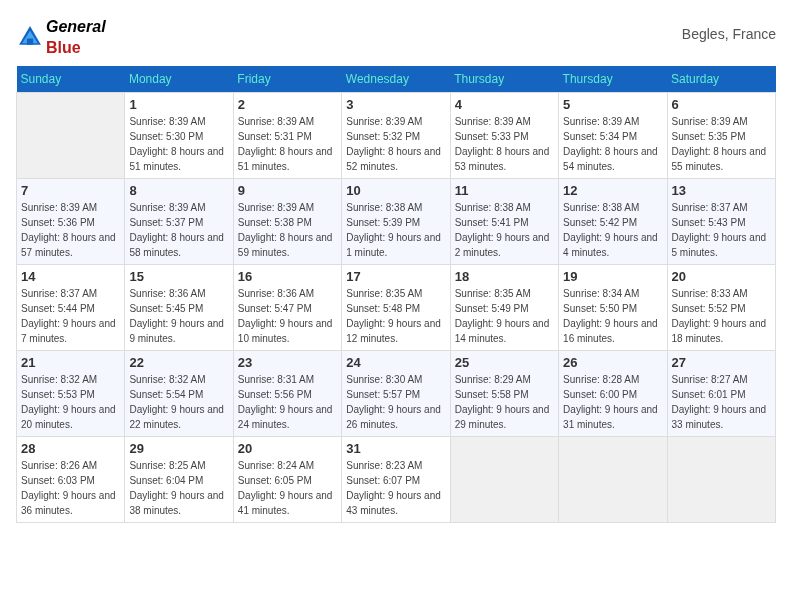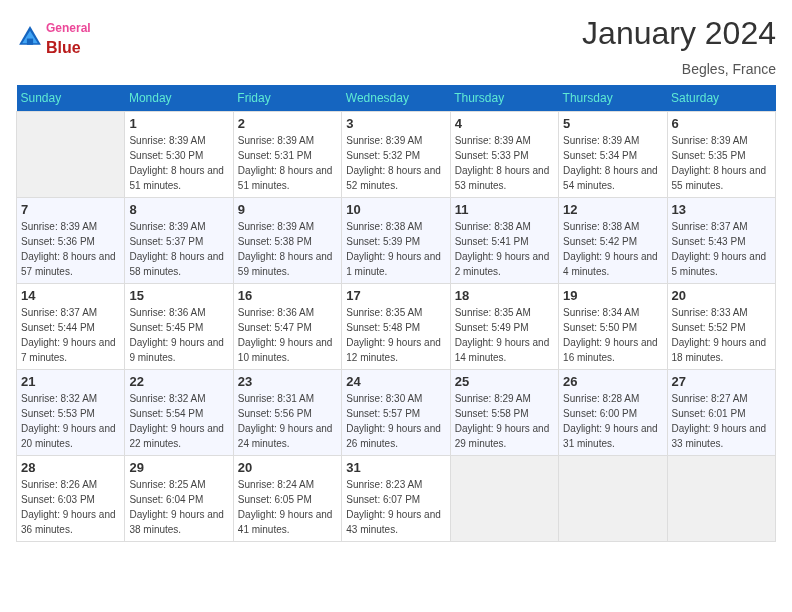--- a/index.html
+++ b/index.html
@@ -16,21 +16,21 @@
       align-items: flex-start;
       margin-bottom: 8px;
     }
     .logo {
       display: flex;
       align-items: center;
       font-size: 18px;
       font-weight: bold;
       color: #1a1a1a;
     }
-    .logo-general { color: #ec4899; font-size: 12px; font-weight: bold; }
+    .logo-general { color: #000000; font-size: 16px; font-weight: bold; font-style: italic; }
     .logo-blue { color: #b91c1c; font-size: 16px; font-weight: bold; }
     .logo-icon {
       width: 28px;
       height: 28px;
       margin-right: 2px;
     }
     .title-block { text-align: right; }
     .month-title {
       font-size: 32px;
       font-weight: 300;
@@ -96,21 +96,20 @@
       <polygon points="18,4 32,28 4,28" fill="#1565c0"></polygon>
       <polygon points="18,10 28,26 8,26" fill="#42a5f5"></polygon>
       <rect x="14" y="20" width="8" height="8" fill="#1565c0"></rect>
     </svg>
     <div>
       <span class="logo-general">General</span><br>
       <span class="logo-blue">Blue</span>
     </div>
   </div>
   <div class="title-block">
-    <div class="month-title">January 2024</div>
     <div class="location">Begles, France</div>
   </div>
 </div>
 
 <table>
   <thead>
     <tr>
     <th>Sunday</th>
         <th>Monday</th>
         <th>Friday</th>

